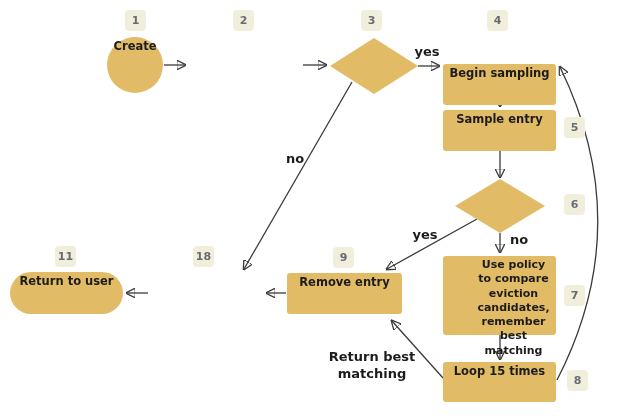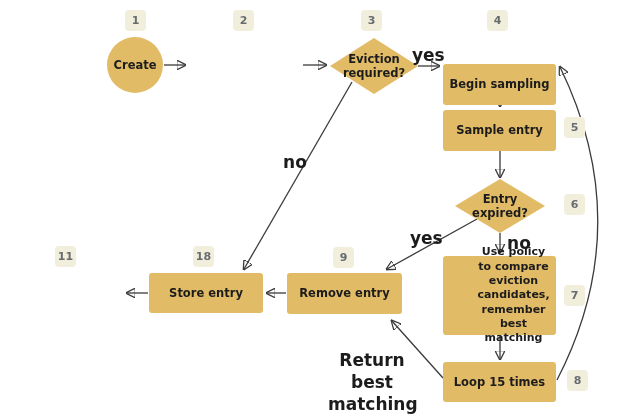--- a/index.html
+++ b/index.html
@@ -8,21 +8,21 @@
     width: 626px; height: 419px;
     background: #ffffff;
     font-family: "DejaVu Sans", "Liberation Sans", sans-serif;
     overflow: hidden;
   }
   svg.edges { position: absolute; left: 0; top: 0; width: 626px; height: 419px; }
   svg.edges path { stroke: #3a3a3a; stroke-width: 1.3; fill: none; }
 
   .node {
     position: absolute;
-    display: flex; align-items: center; justify-content: center;
+    display: flex; justify-content: center;
     text-align: center;
     background: #e2bb66;
     color: #1c1c1c;
     font-size: 11.5px; font-weight: 600; line-height: 1.25;
     border-radius: 3px;
     box-sizing: border-box;
     padding: 2px 4px;
   }
   .node.circle { border-radius: 50%; }
   .node.stadium { border-radius: 21px; }
@@ -35,21 +35,21 @@
     width: 21px; height: 21px;
     background: #f2eedc;
     border-radius: 4px;
     color: #676c70;
     font-size: 11px; font-weight: bold;
     display: flex; align-items: center; justify-content: center;
   }
   .edge-label {
     position: absolute;
     color: #1c1c1c;
-    font-size: 17px; font-weight: 600;
+    font-size: 13px; font-weight: 600;
     text-align: center; line-height: 1.3;
   }
 </style>
 </head>
 <body>
 
 <div id="stage">
 
   <svg class="edges" viewBox="0 0 626 419">
     <defs>
@@ -86,54 +86,52 @@
 
   <div class="node circle" style="left:107px; top:37px; width:56px; height:56px;">
     <span class="lbl">Create</span>
   </div>
 
 
   <div class="node diamond" style="left:330px; top:38px; width:88px; height:56px;">
     <svg class="diamond-bg" viewBox="0 0 88 56" preserveAspectRatio="none">
       <polygon points="44,0 88,28 44,56 0,28" fill="#e2bb66"></polygon>
     </svg>
-    <span class="lbl" style="width:70px;">Eviction required?</span>
   </div>
 
   <div class="node" style="left:443px; top:53px; width:113px; height:41px;margin-top:11px;">
     <span class="lbl">Begin sampling</span>
   </div>
 
   <div class="node" style="left:443px; top:110px; width:113px; height:41px;">
     <span class="lbl">Sample entry</span>
   </div>
 
   <div class="node diamond" style="left:455px; top:179px; width:90px; height:54px;">
     <svg class="diamond-bg" viewBox="0 0 90 54" preserveAspectRatio="none">
       <polygon points="45,0 90,27 45,54 0,27" fill="#e2bb66"></polygon>
     </svg>
-    <span class="lbl" style="width:66px;">Entry expired?</span>
   </div>
 
   <div class="node" style="left:443px; top:256px; width:113px; height:79px; font-size:11px; line-height:1.3;padding-left:32px;">
     <span class="lbl">Use policy to compare eviction candidates, remember best matching</span>
   </div>
 
   <div class="node" style="left:443px; top:362px; width:113px; height:40px;">
     <span class="lbl">Loop 15 times</span>
   </div>
 
   <div class="node" style="left:287px; top:273px; width:115px; height:41px;">
     <span class="lbl">Remove entry</span>
   </div>
 
-  <div class="node" style="left:149px; top:273px; width:114px; height:40px;">
-    <span class="lbl">Store entry</span>
+
+  <div class="node stadium" style="left:10px; top:272px; width:113px; height:42px;">
+    <span class="lbl">Return to user</span>
   </div>
-
 
   <div class="edge-label" style="left:412px; top:44px; width:30px;">yes</div>
   <div class="edge-label" style="left:282px; top:151px; width:26px;">no</div>
   <div class="edge-label" style="left:410px; top:227px; width:30px;">yes</div>
   <div class="edge-label" style="left:506px; top:232px; width:26px;">no</div>
   <div class="edge-label" style="left:328px; top:349px; width:88px;">Return best matching</div>
 
 </div>
 
 </body></html>

